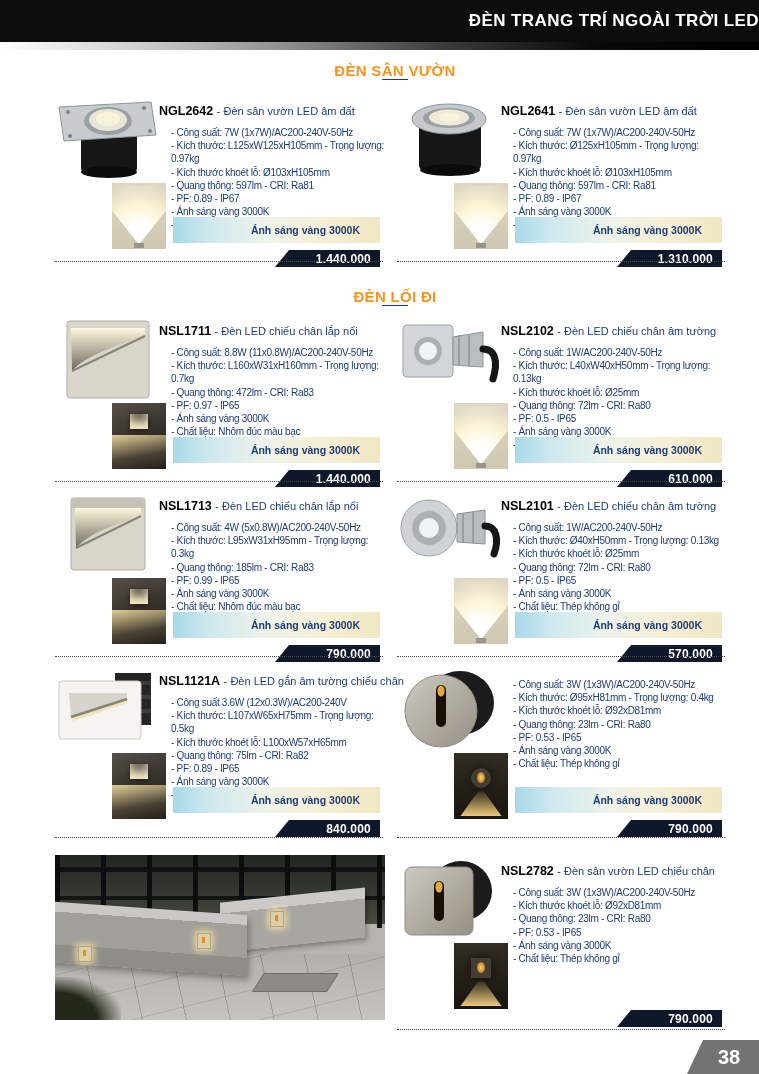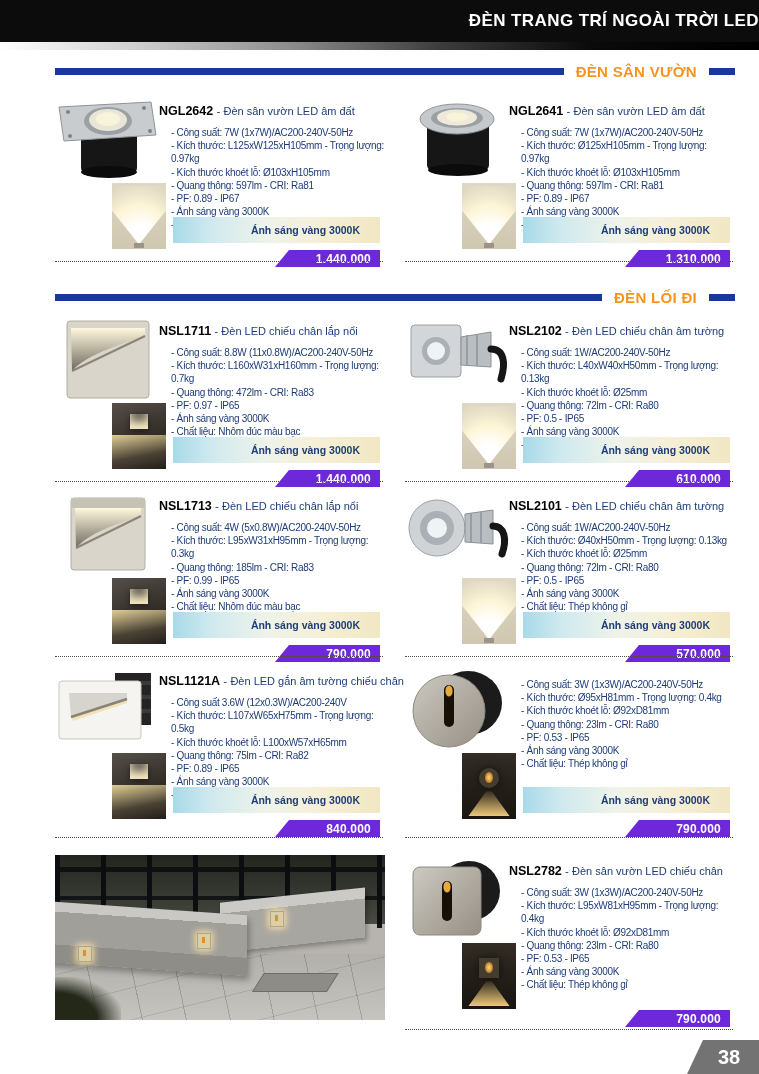--- a/index.html
+++ b/index.html
@@ -7,28 +7,28 @@
         font-family:"Liberation Sans","DejaVu Sans",sans-serif;margin:0 auto;}
 
   
   .topbar{position:absolute;left:0;top:0;width:759px;height:42px;background:#0c0c0c;
           display:flex;align-items:center;justify-content:flex-end;box-sizing:border-box;}
   .topbar-title{color:#fff;font-size:17px;font-weight:600;letter-spacing:.4px;}
   .topbar-fade{position:absolute;left:0;top:42px;width:759px;height:8px;
                background:linear-gradient(90deg,#ffffff 0%,#cfcfcf 18%,#8d8d8d 38%,#3c3c3c 58%,#0a0a0a 78%,#000 100%);}
 
   
-  .sec{position:absolute;left:55px;width:680px;height:18px;display:flex;align-items:center;}
+  .sec{position:absolute;left:55px;width:680px;height:18px;display:flex;align-items:center;flex-direction:column;}
   .sec1{top:62px;} .sec2{top:288px;}
   .sec-line{flex:1;height:7px;background:#16399b;}
   .sec-label{margin:0 12px;font-size:15px;font-weight:bold;color:#f7941d;letter-spacing:.3px;white-space:nowrap;}
   .sec-dash{width:26px;height:7px;background:#16399b;}
 
   
-  .row{position:absolute;left:55px;width:680px;display:flex;gap:20px;}
+  .row{position:absolute;left:55px;width:680px;display:flex;gap:12px;}
   .r1{top:95px;height:167px;} .r2{top:315px;height:167px;} .r3{top:490px;height:167px;}
   .r4{top:665px;height:173px;} .r5{top:855px;height:175px;}
   .card{position:relative;width:330px;height:100%;}
   .card::after{content:"";position:absolute;left:0;right:2px;bottom:0;border-bottom:1.6px dotted #4a4a4a;}
   .nodot::after{border-bottom:none;}
 
   .art{position:absolute;left:0;top:4px;width:105px;height:80px;}
   .info{position:absolute;left:104px;top:6px;right:0;}
   .title{white-space:nowrap;}
   .code{font-weight:bold;color:#000;font-size:12.5px;}
@@ -58,21 +58,21 @@
   .thumb-spot.round .fix2{border-radius:50%;}
   .thumb-spot .cone{position:absolute;top:58%;bottom:4%;left:8%;right:8%;
       background:linear-gradient(rgba(248,210,130,.1),rgba(248,210,130,.95));
       clip-path:polygon(44% 0,56% 0,96% 100%,4% 100%);}
 
   .band{position:absolute;left:118px;top:122px;width:207px;height:26px;box-sizing:border-box;
         display:flex;align-items:center;justify-content:flex-end;padding-right:20px;
         background:linear-gradient(90deg,#a8d9e8 0%,#cfe9ef 18%,#eef3ea 45%,#f6efd6 72%,#f1e7c3 100%);
         font-size:10.5px;font-weight:bold;color:#1d3c78;}
   .price{position:absolute;left:220px;top:155px;width:105px;height:17px;box-sizing:border-box;
-         background:#6d28d9;clip-path:polygon(14px 0,100% 0,100% 100%,0 100%);
+         background:#0f172a;clip-path:polygon(14px 0,100% 0,100% 100%,0 100%);
          display:flex;align-items:center;justify-content:flex-end;padding-right:9px;
          color:#fff;font-weight:bold;font-size:12px;letter-spacing:.2px;}
 
   
   .photo{position:relative;width:330px;height:165px;overflow:hidden;background:#b7b4af;}
   .ph-trees{position:absolute;left:0;top:0;right:0;height:42%;
       background:linear-gradient(#23261f,#3b3e35 70%,#4a4c42);}
   .ph-rail{position:absolute;left:0;top:0;right:0;height:44%;
       background:
         linear-gradient(rgba(12,13,16,.9),rgba(12,13,16,.9)) 0 18%/100% 5px no-repeat,
@@ -463,21 +463,20 @@
           <ellipse cx="64" cy="32" rx="31" ry="30" fill="#1b1b1b"></ellipse>
           <rect x="8" y="8" width="68" height="68" rx="7" fill="url(#br2)" stroke="#8e897f"></rect>
           <rect x="37" y="22" width="10" height="40" rx="5" fill="#171007"></rect>
           <ellipse cx="42" cy="28" rx="3.6" ry="5.5" fill="#e8a93e"></ellipse>
         </svg>
       </div>
       <div class="info">
         <div class="title"><span class="code">NSL2782</span><span class="sep"> - </span><span class="desc">Đèn sân vườn LED chiếu chân</span></div>
         <div class="specs">
             <div>- Công suất: 3W (1x3W)/AC200-240V-50Hz</div>
-            <div>- Kích thước: L95xW81xH95mm - Trọng lượng: 0.4kg</div>
             <div>- Kích thước khoét lỗ: Ø92xD81mm</div>
             <div>- Quang thông: 23lm - CRI: Ra80</div>
             <div>- PF: 0.53 - IP65</div>
             <div>- Ánh sáng vàng 3000K</div>
             <div>- Chất liệu: Thép không gỉ</div>
           </div>
       </div>
       <div class="thumb thumb-spot">
           <div class="fix2">
             <div class="glow"></div>

